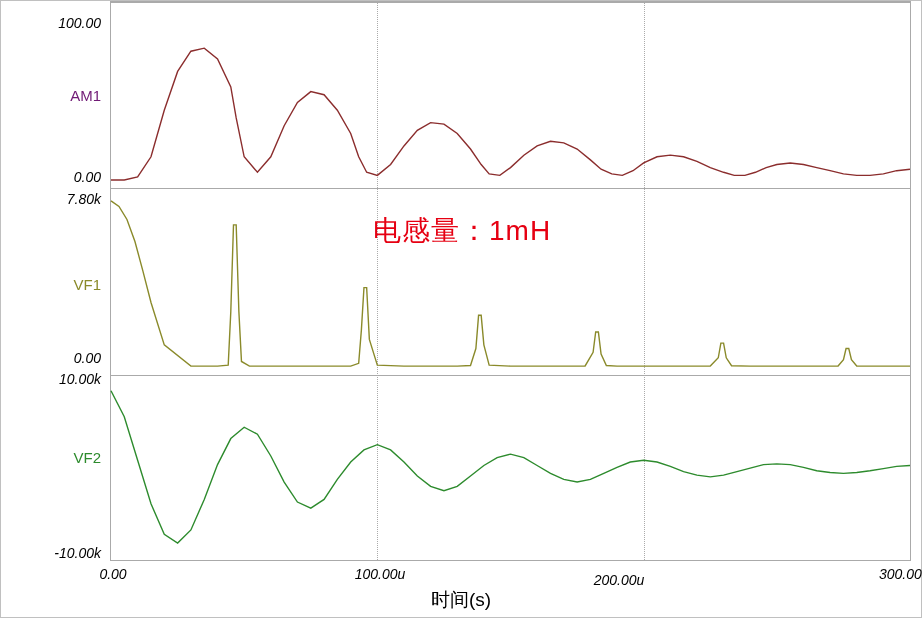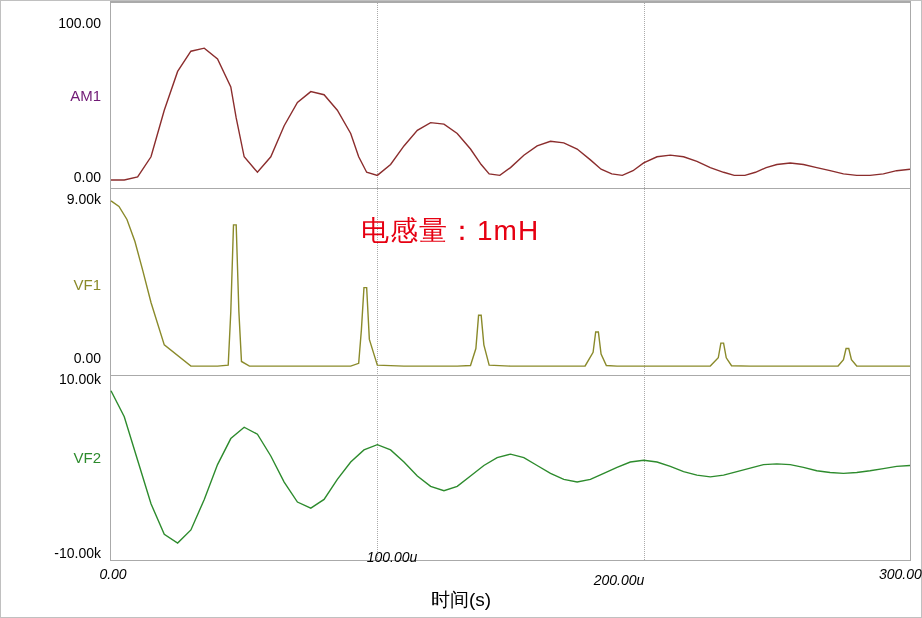--- a/index.html
+++ b/index.html
@@ -22,21 +22,21 @@
     border-top: 1px solid #aaa;
   }
   .panel:first-child { border-top: none; }
   .gridline-v {
     position: absolute; top: 0; bottom: 0;
     border-left: 1px dotted #aaa;
   }
   .ylabel {
     position: absolute;
     right: 820px;
-    font-size: 14px; 
+    font-size: 14px; font-style: italic;
     color: #000;
     text-align: right;
     width: 80px;
   }
   .series-label {
     position: absolute;
     font-size: 15px;
     text-align: right;
     width: 100px;
   }
@@ -54,41 +54,42 @@
     font-size: 19px;
     bottom: 4px;
     color: #000;
   }
   .annotation {
     position: absolute;
     font-size: 28px;
     color: #e60012;
     font-weight: normal;
     letter-spacing: 1px;
+    margin-left: 12px;
   }
   svg.trace {
     position: absolute;
     left: 0; top: 0;
     width: 100%; height: 100%;
     overflow: visible;
   }
   path.line { fill: none; stroke-width: 1.4; }
 </style>
 </head>
 <body>
 
 <div class="outer">
 
   <div class="series-label" style="left:0; top:86px; color:#701a75;">AM1</div>
   <div class="series-label" style="left:0; top:265px; color:#8a8a2a;margin-top:10px;">VF1</div>
   <div class="series-label" style="left:0; top:448px; color:#2d8b2d;">VF2</div>
 
   <div class="ylabel" style="top:14px;">100.00</div>
   <div class="ylabel" style="top:168px;">0.00</div>
-  <div class="ylabel" style="top:190px;">9.00k</div>
+  <div class="ylabel" style="top:190px;">7.80k</div>
   <div class="ylabel" style="top:349px;">0.00</div>
   <div class="ylabel" style="top:370px;">10.00k</div>
   <div class="ylabel" style="top:544px;">-10.00k</div>
 
   <div class="plot-area">
 
     <div class="gridline-v" style="left:33.33%;"></div>
     <div class="gridline-v" style="left:66.67%;"></div>
 
     <div class="panel" style="top:0; height:186px;">
@@ -106,19 +107,19 @@
     <div class="panel" style="top:373px; height:187px;">
       <svg class="trace" viewBox="0 0 801 187" preserveAspectRatio="none">
         <path id="path-vf2" class="line" stroke="#2d8b2d" d="M0.0 14.8 L13.3 41.0 L26.7 84.7 L40.1 128.5 L53.4 159.1 L66.8 167.9 L80.1 154.8 L93.5 124.1 L106.8 89.1 L120.1 62.9 L133.5 51.5 L146.8 58.5 L160.2 80.4 L173.6 106.6 L186.9 126.7 L200.3 132.9 L213.6 124.1 L226.9 104.0 L240.3 86.5 L253.6 74.3 L267.0 69.0 L280.3 74.3 L293.7 86.5 L307.1 100.5 L320.4 111.0 L333.8 115.4 L347.1 111.0 L360.4 100.5 L373.8 90.0 L387.1 82.1 L400.5 78.6 L413.9 82.1 L427.2 90.0 L440.6 97.9 L453.9 104.0 L467.3 106.6 L480.6 104.0 L494.0 97.9 L507.3 91.8 L520.6 86.5 L534.0 84.7 L547.4 86.5 L560.7 90.9 L574.0 96.1 L587.4 99.6 L600.8 101.4 L614.1 99.6 L627.5 96.1 L640.8 92.6 L654.1 89.1 L667.5 88.3 L680.9 89.1 L694.2 91.8 L707.5 95.3 L720.9 97.0 L734.3 97.9 L747.6 97.0 L760.9 95.3 L774.3 93.1 L787.6 90.9 L801.0 90.0 "></path>
       </svg>
     </div>
 
     <div class="annotation" style="left:250px; top:210px;">电感量：1mH</div>
   </div>
 
   <div class="xlabel" style="left:82px;  top:565px;">0.00</div>
-  <div class="xlabel" style="left:349px; top:548px;margin-left:12px;">100.00u</div>
+  <div class="xlabel" style="left:349px; top:565px;">100.00u</div>
   <div class="xlabel" style="left:588px; top:565px;margin-top:6px;">200.00u</div>
   <div class="xlabel" style="left:878px; top:565px; width:44px; text-align:left;">300.00u</div>
 
   <div class="xaxis-title">时间(s)</div>
 
 </div>
 
 </body></html>

